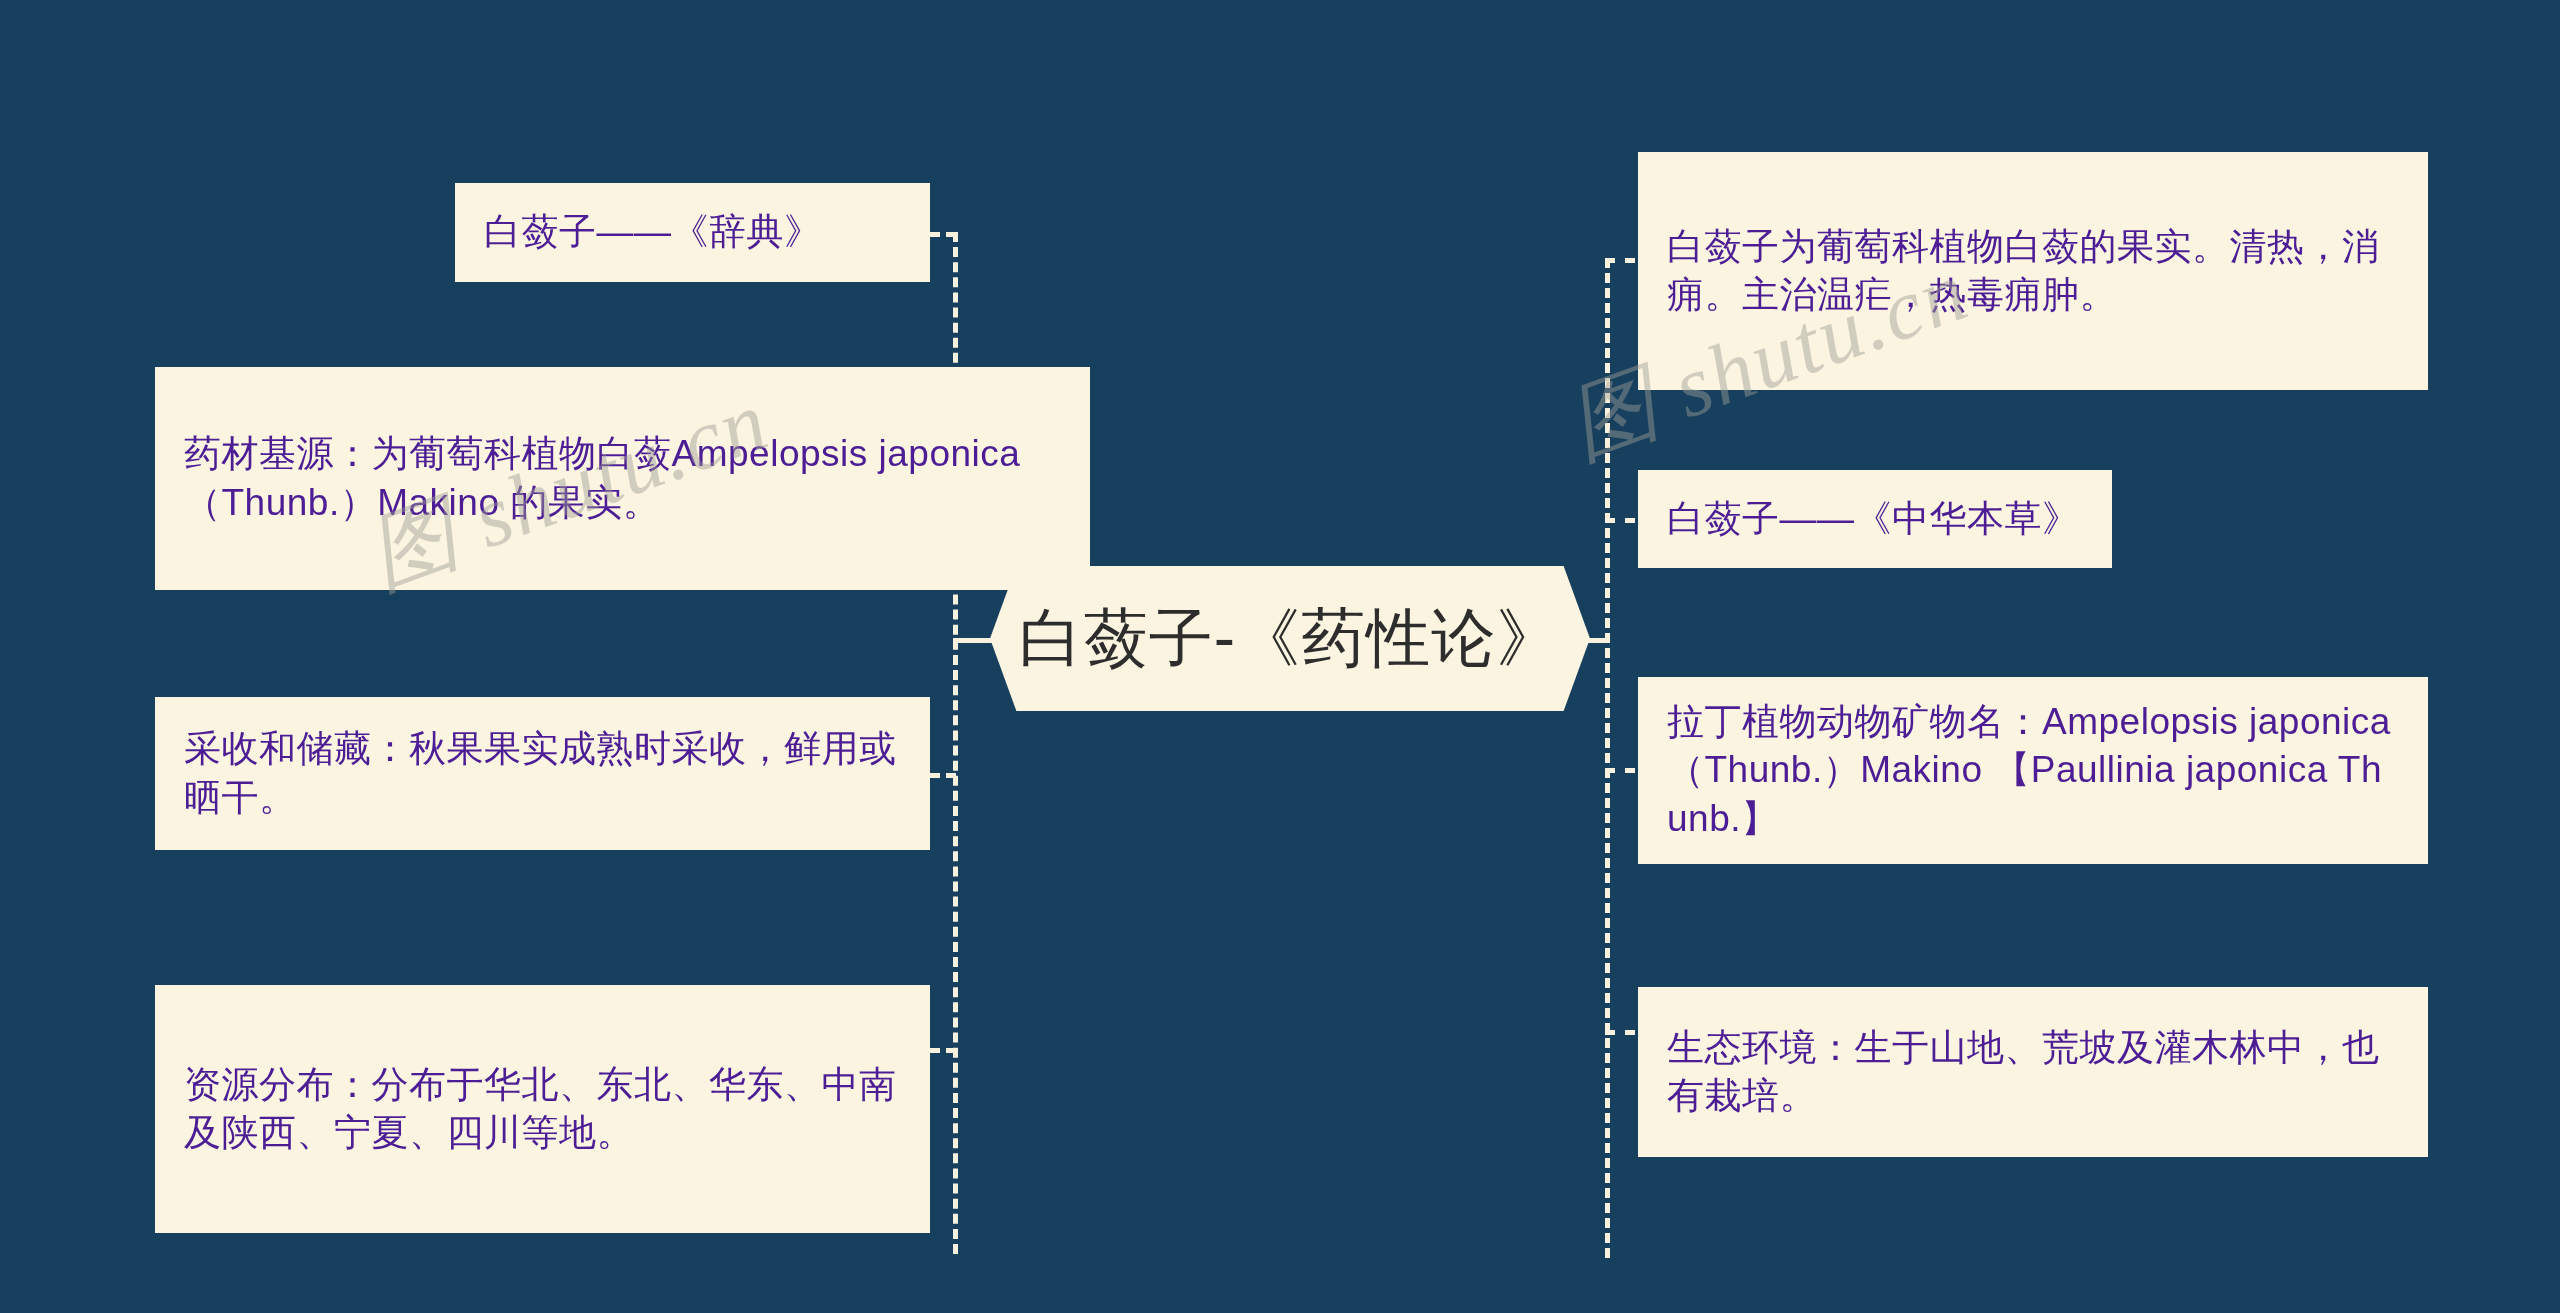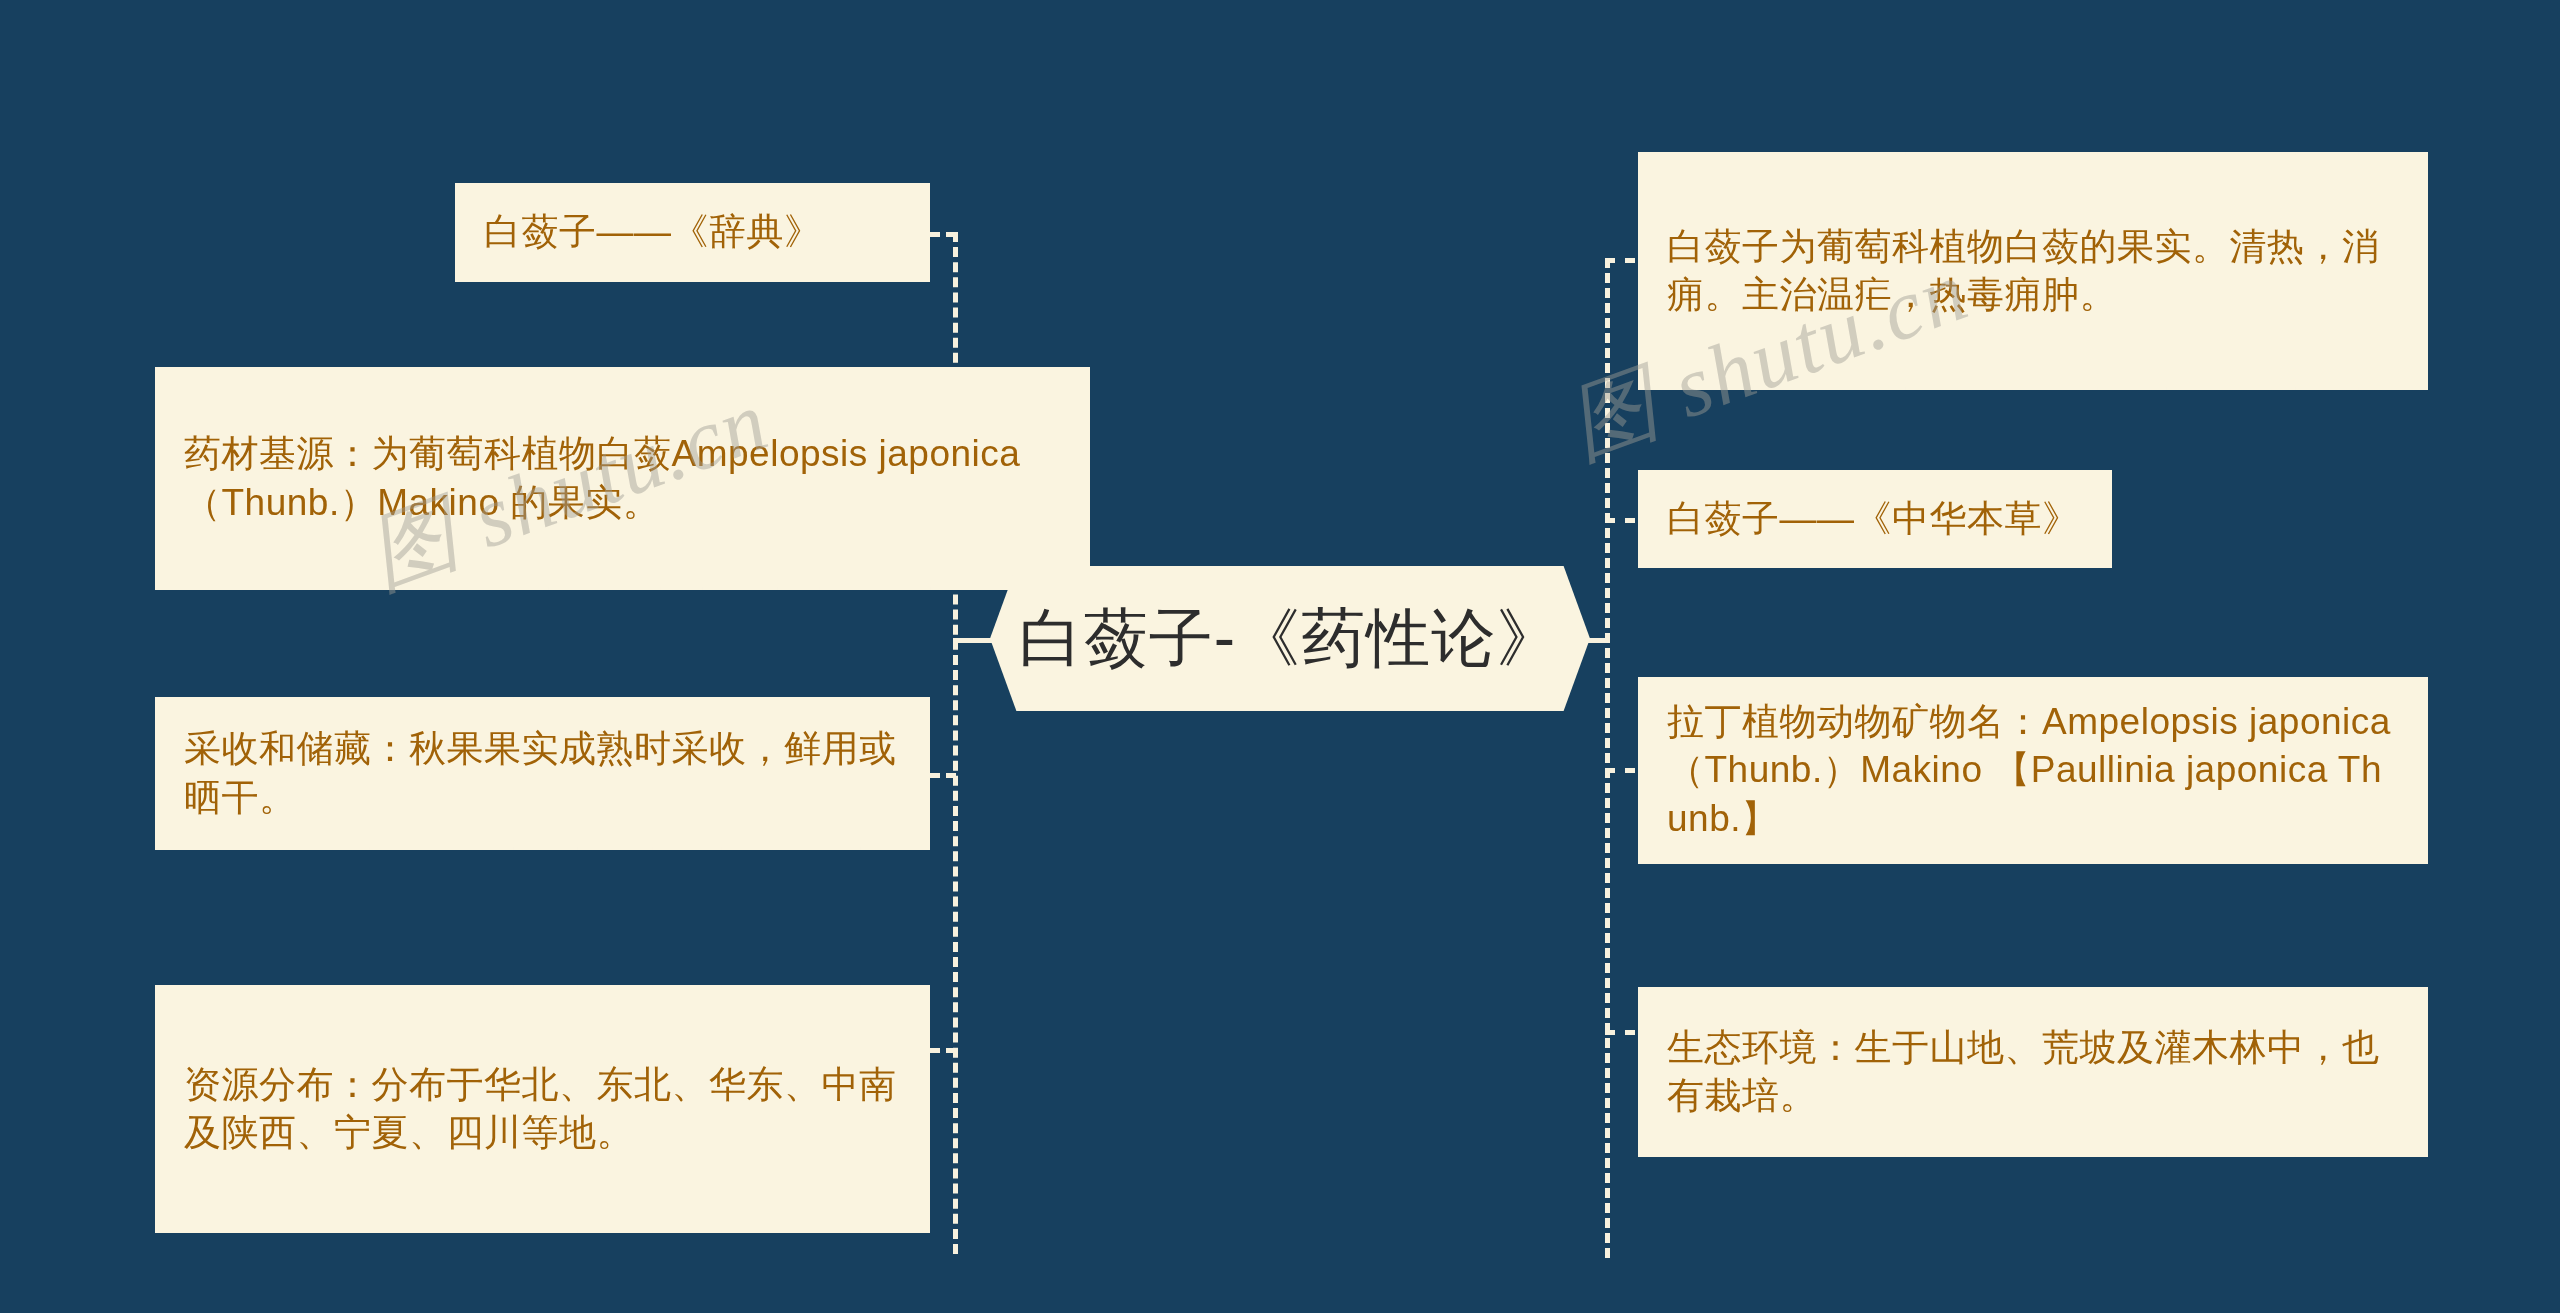--- a/index.html
+++ b/index.html
@@ -38,21 +38,21 @@
     z-index:2;
   }
   .stub.solid{border-top:5px solid #f7f1de;}
 
   
   .node{
     position:absolute;
     background:#faf4e0;
     border:3px dashed #faf4e0;
     box-sizing:border-box;
-    color:#a16207;
+    color:#4c1d95;
     display:flex;align-items:center;
     padding:10px 26px;
     z-index:4;
   }
   .node .txt{
     font-size:37px;
     line-height:1.30;
     letter-spacing:.5px;
     width:100%;
     word-break:break-all;

